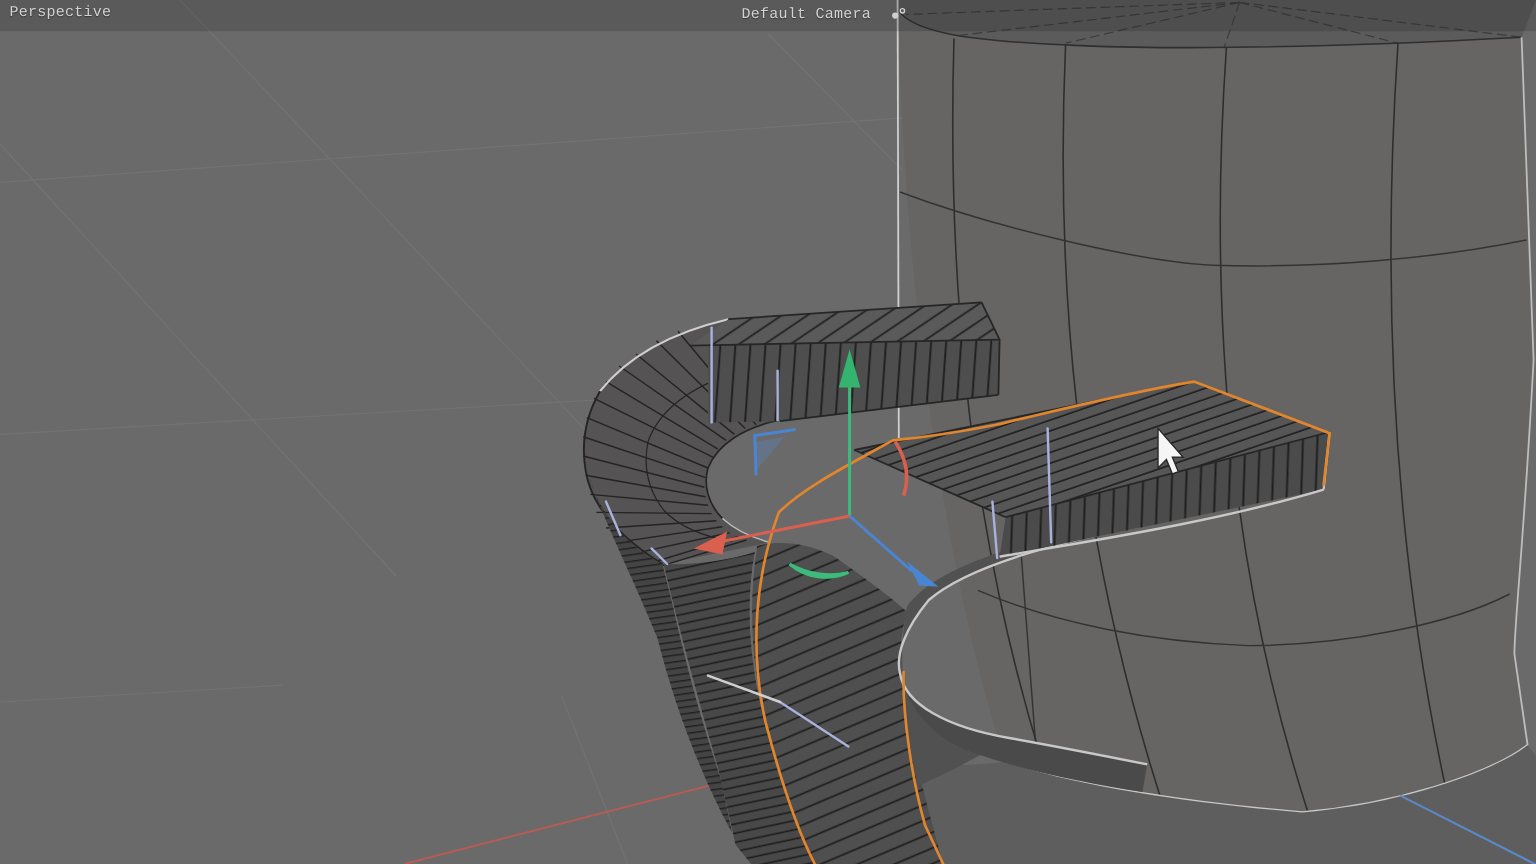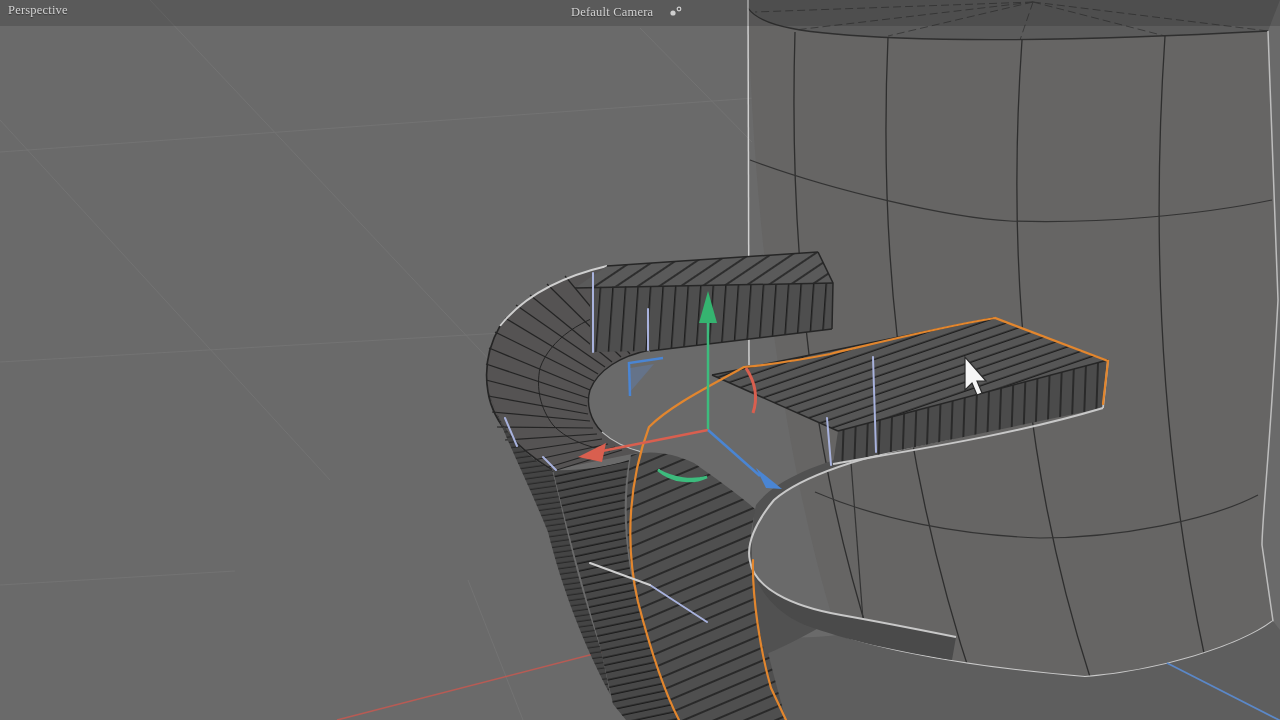--- a/index.html
+++ b/index.html
@@ -1,24 +1,24 @@
 <!DOCTYPE html>
 <html><head>
 <meta charset="utf-8">
 <style>
   html,body{margin:0;padding:0;background:#333;}
   #stage{position:relative;width:1280px;height:720px;overflow:hidden;background:#6a6a6a;
-         font-family:Liberation Serif, serif;}
+         font-family:Liberation Mono, monospace;}
   #scene{position:absolute;left:0;top:0;}
   .hud{position:absolute;top:0;left:0;width:1280px;height:26px;
        background:rgba(28,28,28,0.20);}
   .hud-label{position:absolute;top:3px;font-size:12.5px;color:#d2d2d2;
              text-shadow:0 1px 1px rgba(0,0,0,.45);letter-spacing:.2px;white-space:nowrap;}
   #view-label{left:8px;}
-  #cam-group{left:571px;display:flex;align-items:center;gap:16px;}
+  #cam-group{left:618px;display:flex;align-items:center;gap:16px;}
   .cam-icon{display:inline-block;margin-top:2px;}
 </style>
 </head>
 <body>
 
 <div id="stage">
 
 <svg id="scene" width="1280" height="720" viewBox="0 0 1280 720">
   <defs>
     <pattern id="patA" width="40" height="12" patternUnits="userSpaceOnUse" patternTransform="rotate(-34)">

